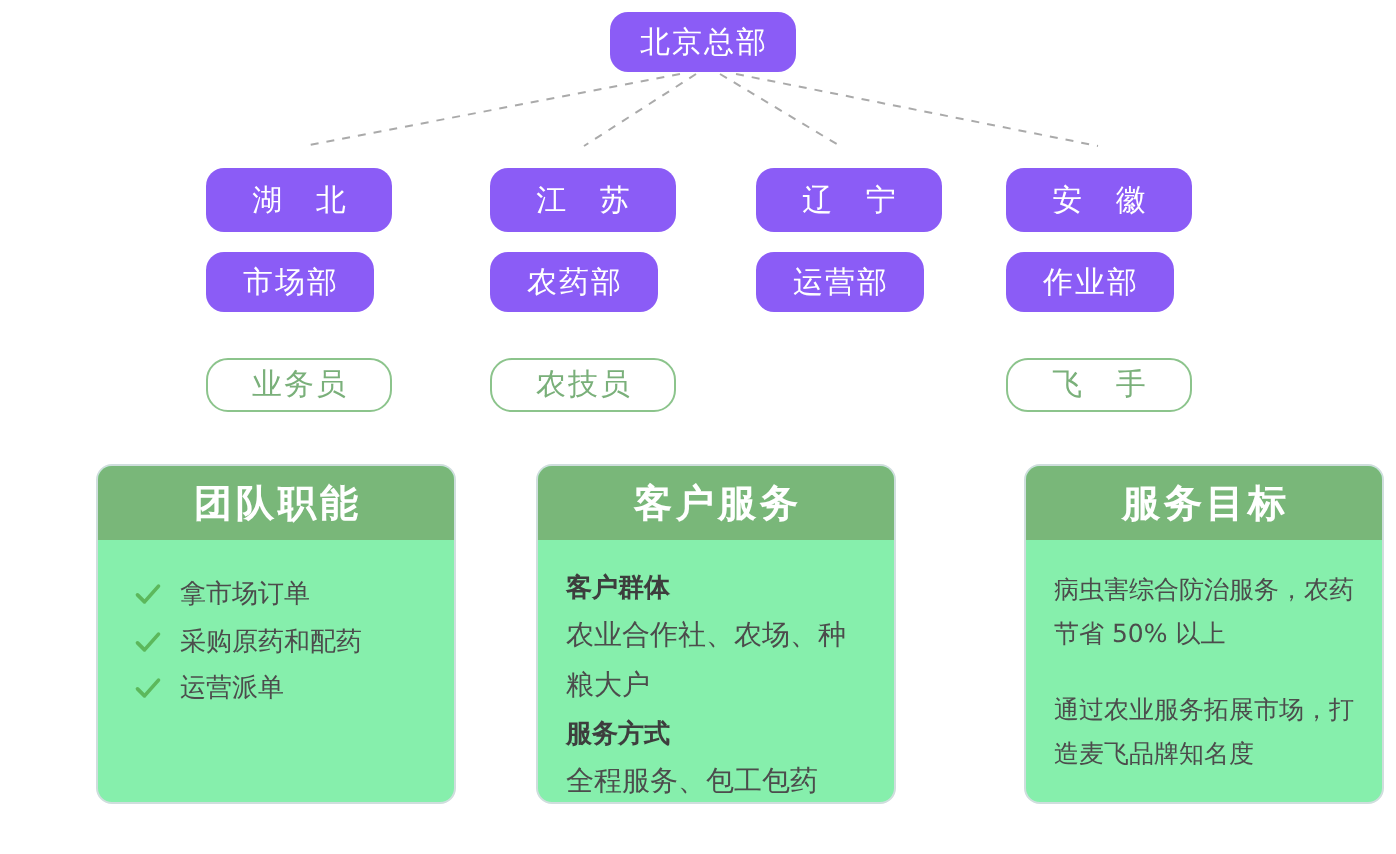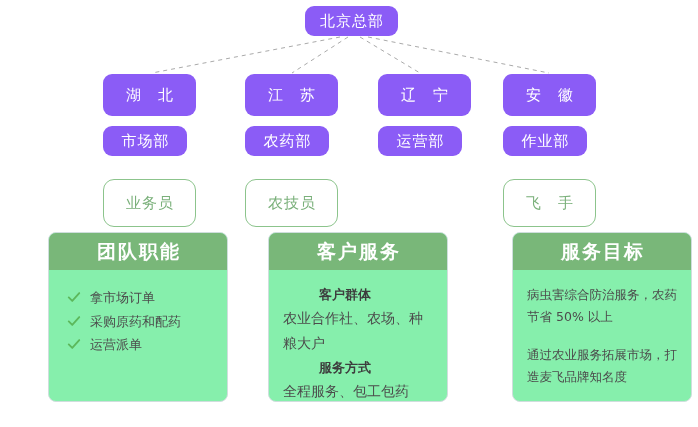--- a/index.html
+++ b/index.html
@@ -58,23 +58,23 @@
 
   .node.root {
     left: 305px;
     top: 6px;
     width: 93px;
     height: 30px;
     letter-spacing: 1px;
     text-indent: 1px;
   }
 
-  .row-lv2 { top: 74px;  width: 93px; height: 42px; text-align: center; }
+  .row-lv2 { top: 84px;  width: 93px; height: 32px; text-align: center; }
   .row-lv3 { top: 126px; width: 84px; height: 30px; letter-spacing: 1px; text-indent: 1px; }
-  .row-lv4 { top: 179px; width: 93px; height: 48px; letter-spacing: 1px; text-indent: 1px; }
+  .row-lv4 { top: 179px; width: 93px; height: 27px; letter-spacing: 1px; text-indent: 1px; }
 
   .col-1 { left: 103px; }
   .col-2 { left: 245px; }
   .col-3 { left: 378px; }
   .col-4 { left: 503px; }
 
   
   .row-lv2.node, .node.spaced { letter-spacing: 6px; text-indent: 6px; }
 
   
@@ -134,21 +134,20 @@
     height: 14px;
     display: block;
   }
 
   
   .svc-title {
     font-weight: bold;
     color: #3d3d3d;
     font-size: 13px;
     line-height: 1.7;
-    margin-left: 36px;
   }
   .svc-text {
     color: #4c4c4c;
     font-size: 14px;
     line-height: 1.75;
     margin-bottom: 2px;
   }
 
   
   .goal-para {

